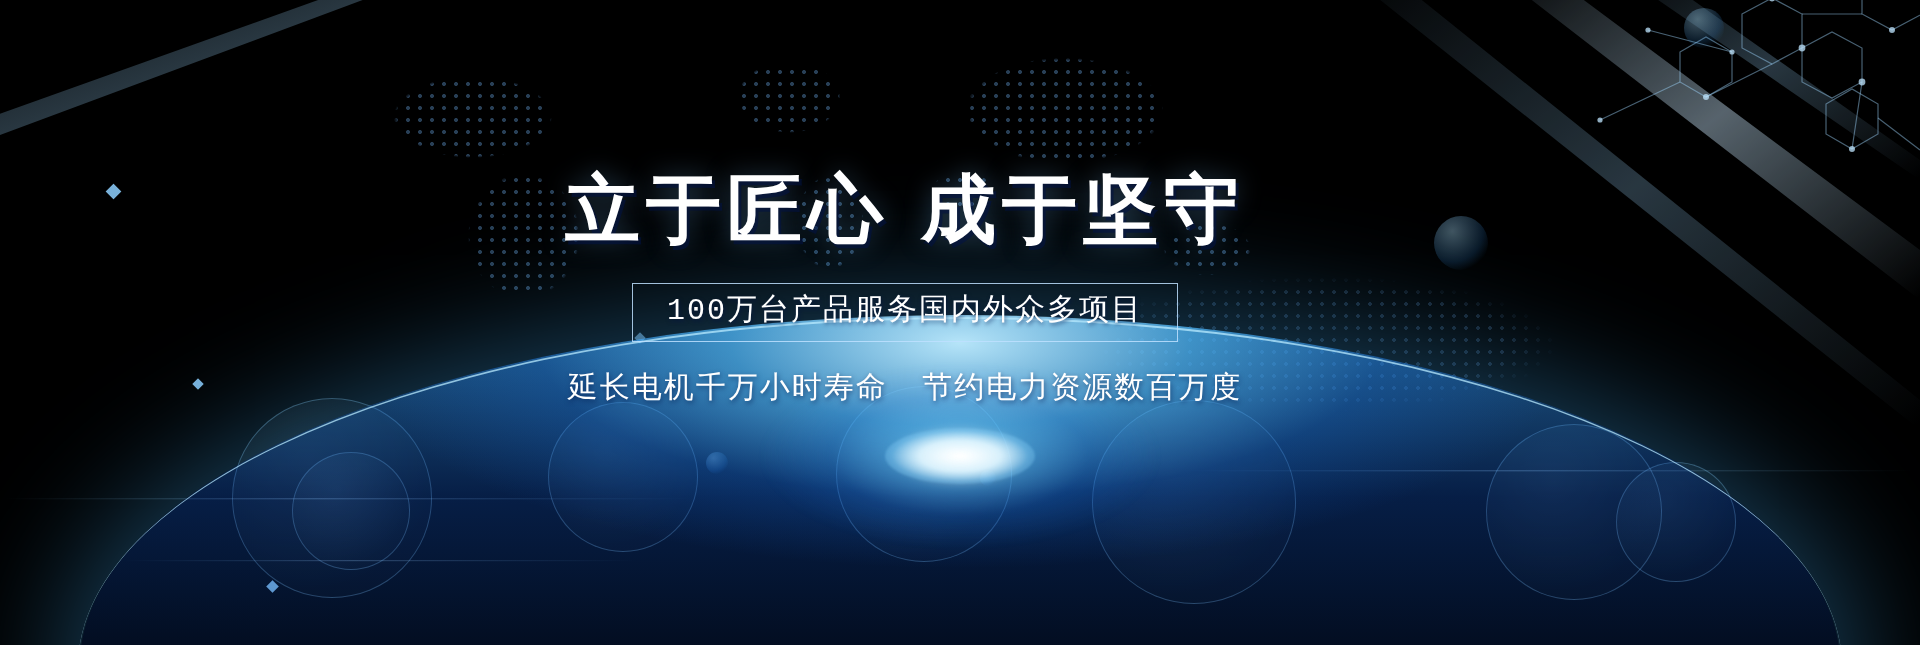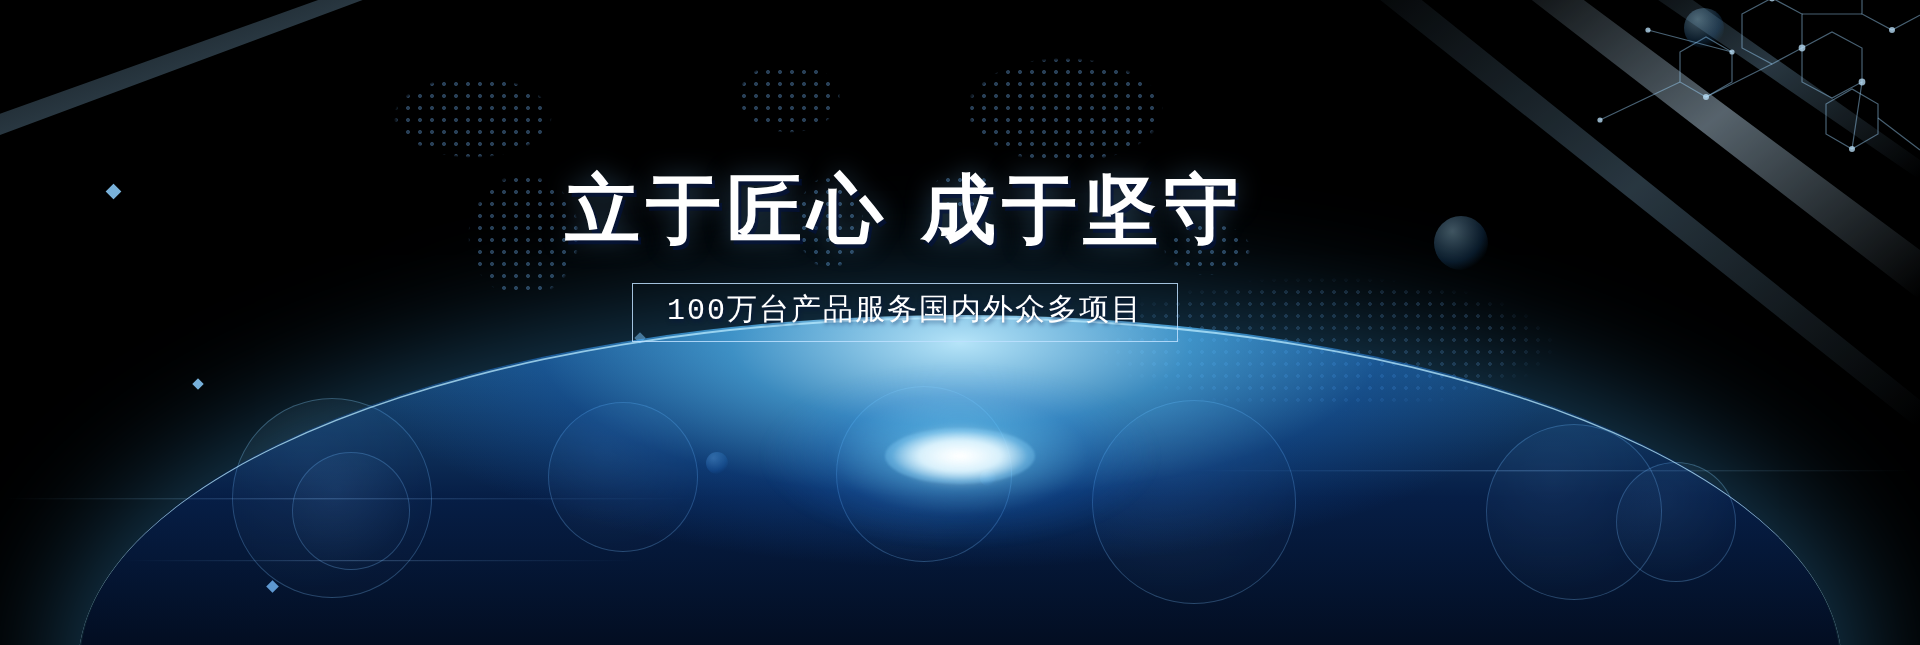--- a/index.html
+++ b/index.html
@@ -219,15 +219,16 @@
   <div class="burst"></div>
   <div class="burst-core"></div>
 
   <div class="content">
     <div class="headline">立于匠心 成于坚守</div>
 
     <div class="sub-box">
       <div class="sub-box-text">100万台产品服务国内外众多项目</div>
     </div>
 
+    <div class="tagline">延长电机千万小时寿命   节约电力资源数百万度</div>
   </div>
 
 </div>
 
 </body></html>

